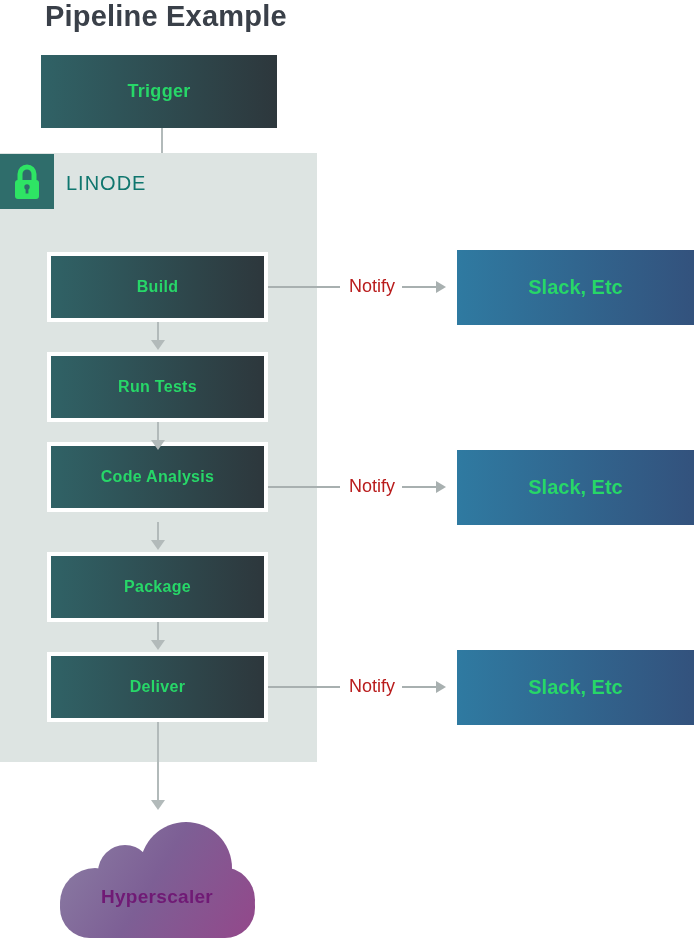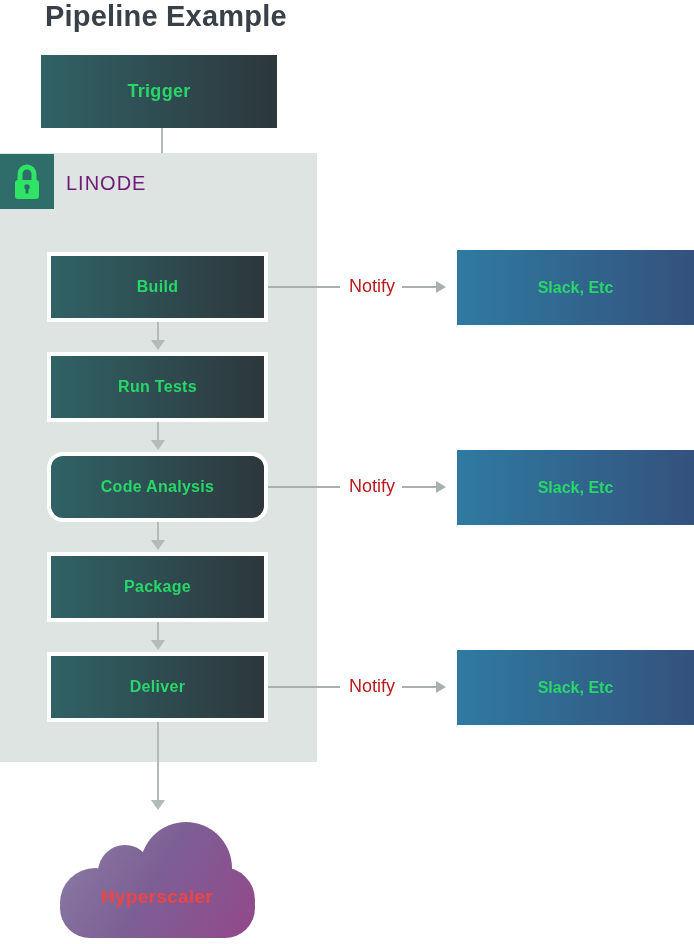--- a/index.html
+++ b/index.html
@@ -15,37 +15,37 @@
   .zone {
     position:absolute; left:0; top:153px; width:317px; height:609px;
     background:#dde4e2;
   }
   .lock-badge {
     position:absolute; left:0; top:154px; width:54px; height:55px;
     background:#2f6d6b; display:flex; align-items:center; justify-content:center;
   }
   .zone-label {
     position:absolute; left:66px; top:172px;
-    font-size:20px; color:#701a75; letter-spacing:1px;
+    font-size:20px; color:#0f766e; letter-spacing:1px;
   }
   
   .grad-box {
     background:linear-gradient(90deg, #306266 0%, #2d373c 100%);
     display:flex; align-items:center; justify-content:center;
   }
   .grad-box .lbl { color:#27d768; font-weight:bold; font-size:16px; letter-spacing:0.3px; }
   .trigger {
     position:absolute; left:41px; top:55px; width:236px; height:73px;
   }
   .trigger .lbl { font-size:18px; }
   .step {
     position:absolute; left:47px; width:221px; height:70px;
     border:4px solid #ffffff; box-sizing:border-box;
   }
-  .step-0 { top:252px; } .step-1 { top:352px; } .step-2 { top:452px;border-radius:16px; }
+  .step-0 { top:252px; } .step-1 { top:352px; } .step-2 { top:442px; }
   .step-3 { top:552px; } .step-4 { top:652px; }
   
   .vline { position:absolute; width:2px; background:#b2baba; }
   .vhead {
     position:absolute; width:0; height:0;
     border-left:7px solid transparent; border-right:7px solid transparent;
     border-top:10px solid #b2baba;
   }
   .hline { position:absolute; height:2px; background:#a8b0b0; }
   .rhead {
@@ -61,26 +61,26 @@
     position:absolute; left:344px; top:26px; width:56px; text-align:center;
     font-size:18px; color:#b91c1c;
   }
   .notify-row .arrow-line { left:402px; top:36px; width:35px; }
   .notify-row .arrow-head { left:436px; top:31px; }
   .slack {
     position:absolute; left:457px; top:0; width:237px; height:75px;
     background:linear-gradient(90deg, #2f7aa1 0%, #33527d 100%);
     display:flex; align-items:center; justify-content:center;
   }
-  .slack .lbl { color:#27d768; font-weight:bold; font-size:16px; }
+  .slack .lbl { color:#27d768; font-weight:bold; font-size:20px; }
   
   .cloud-svg { position:absolute; left:52px; top:816px; }
   .cloud-label {
     position:absolute; left:57px; top:886px; width:200px; text-align:center;
-    color:#ef4444; font-weight:bold; font-size:19px; letter-spacing:0.3px;
+    color:#701a75; font-weight:bold; font-size:19px; letter-spacing:0.3px;
   }
 </style>
 </head>
 <body>
 
 <div class="page">
 
   <div class="title">Pipeline Example</div>
 
   <div class="trigger grad-box">

